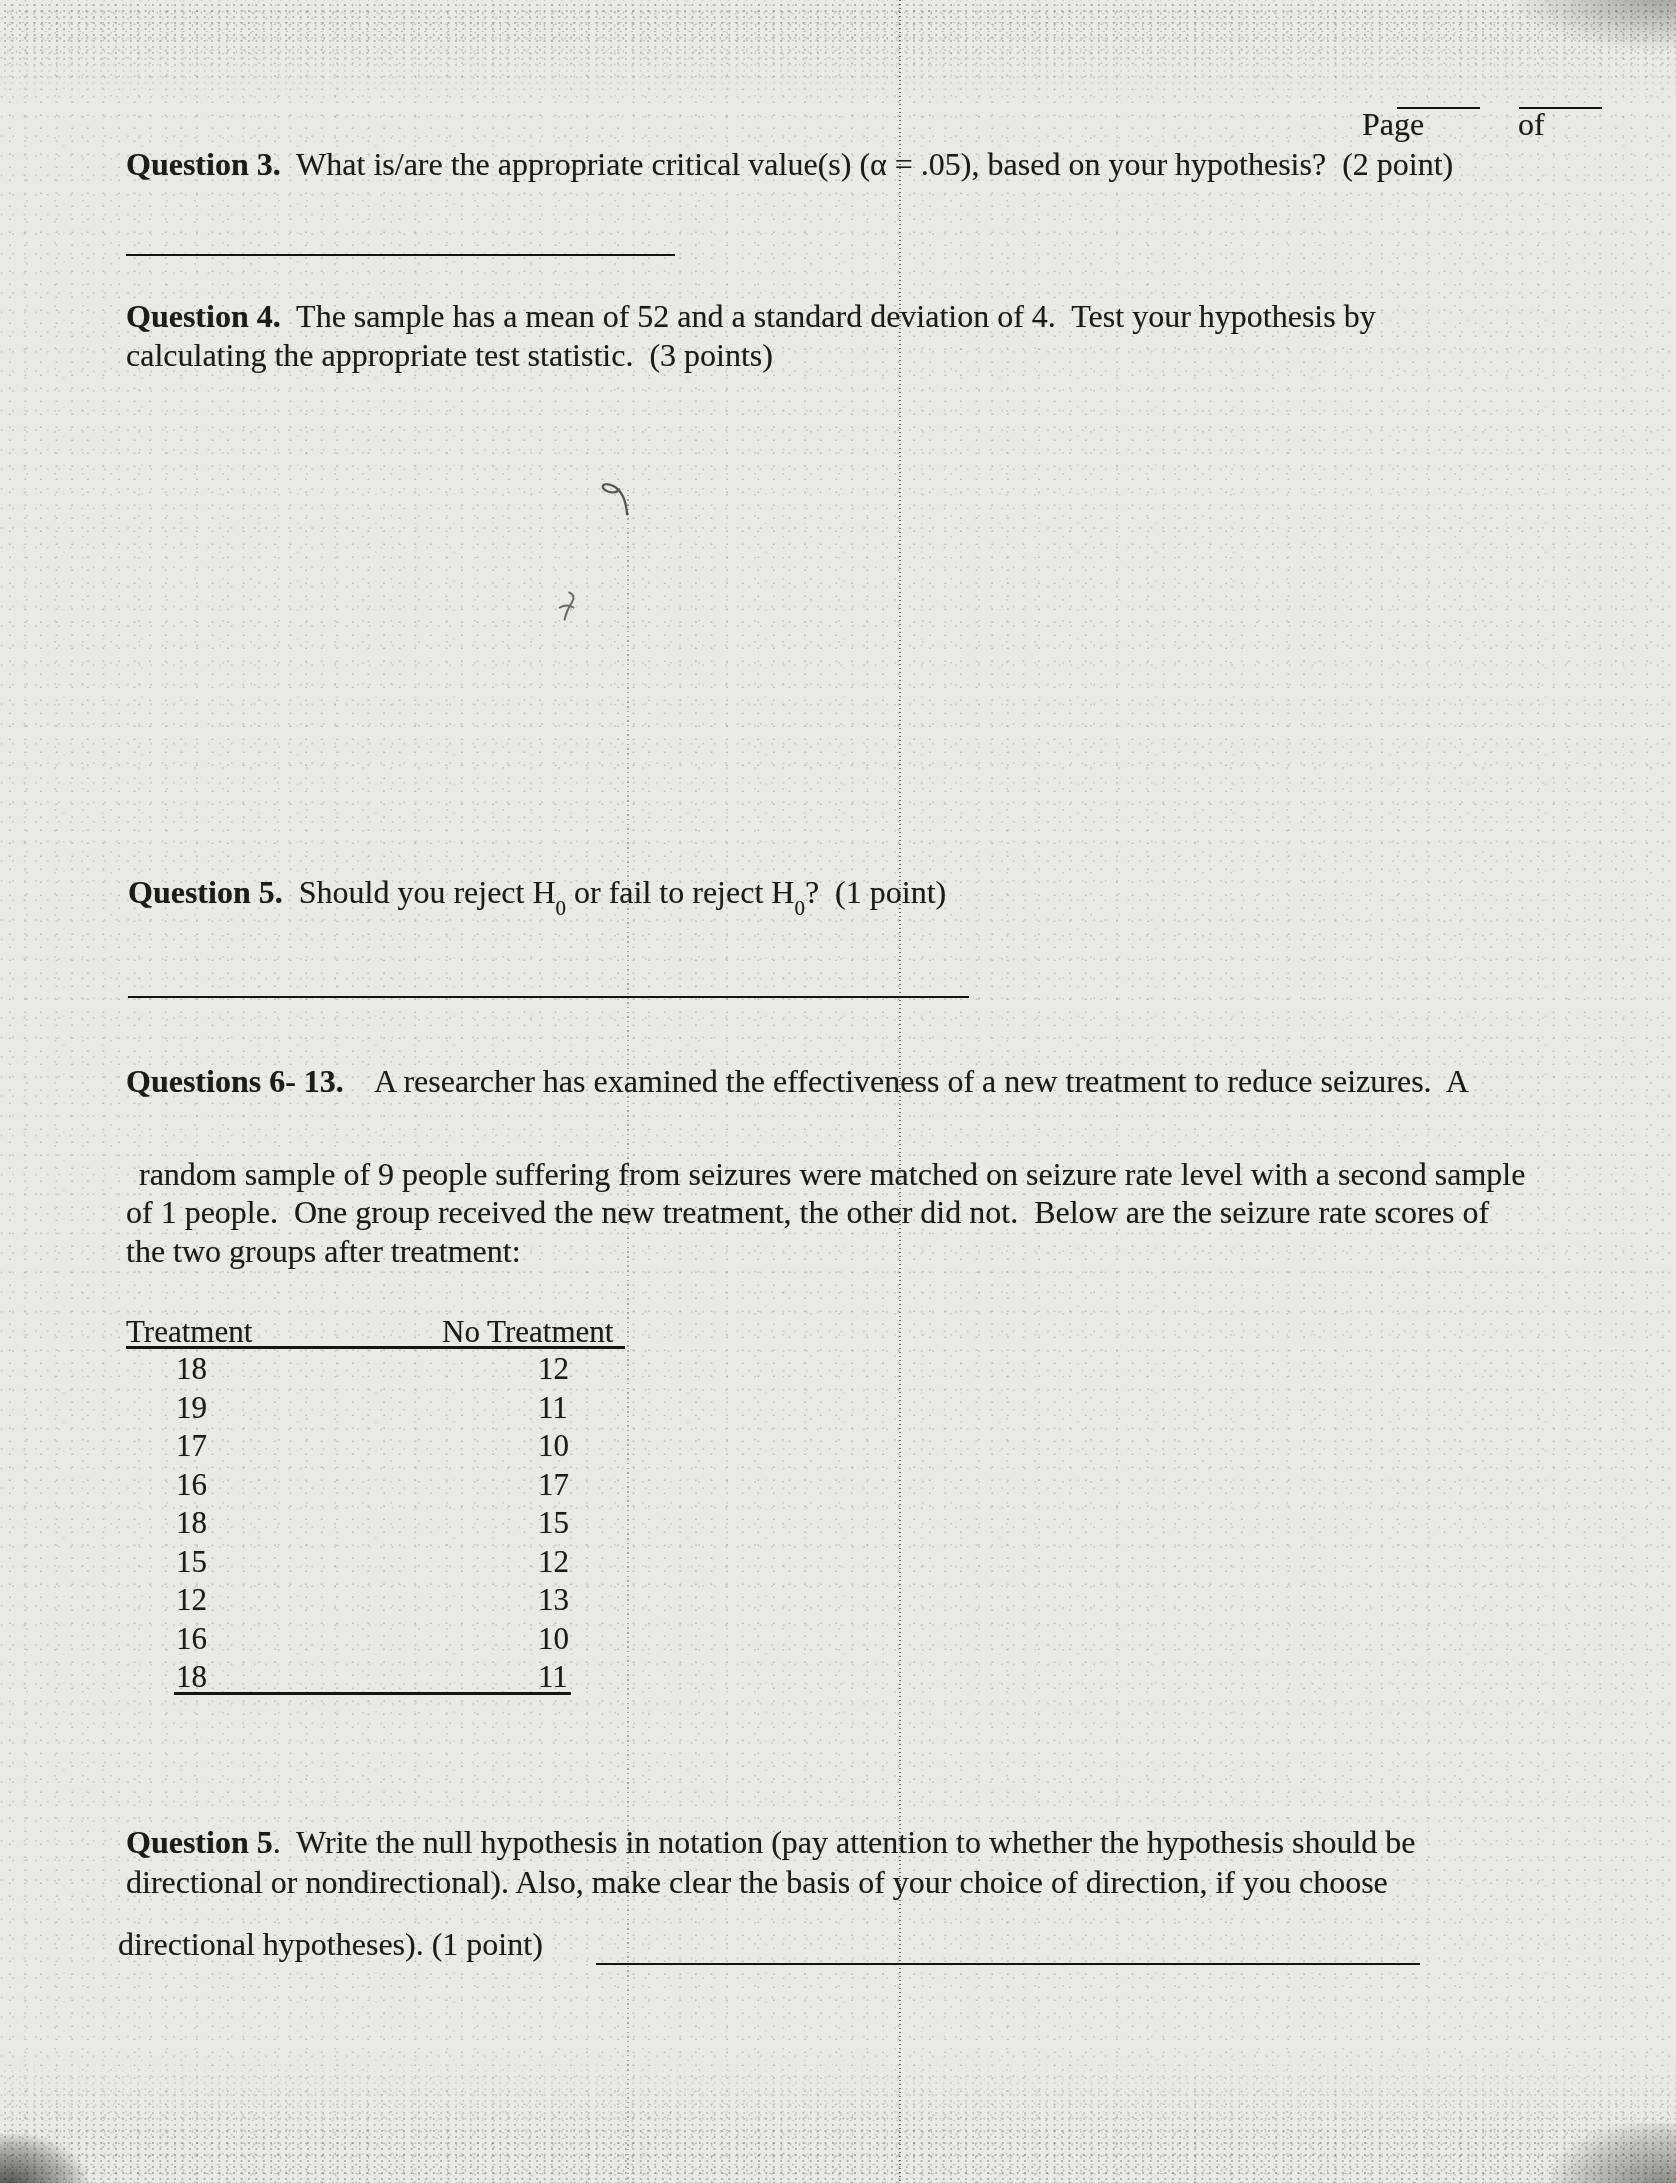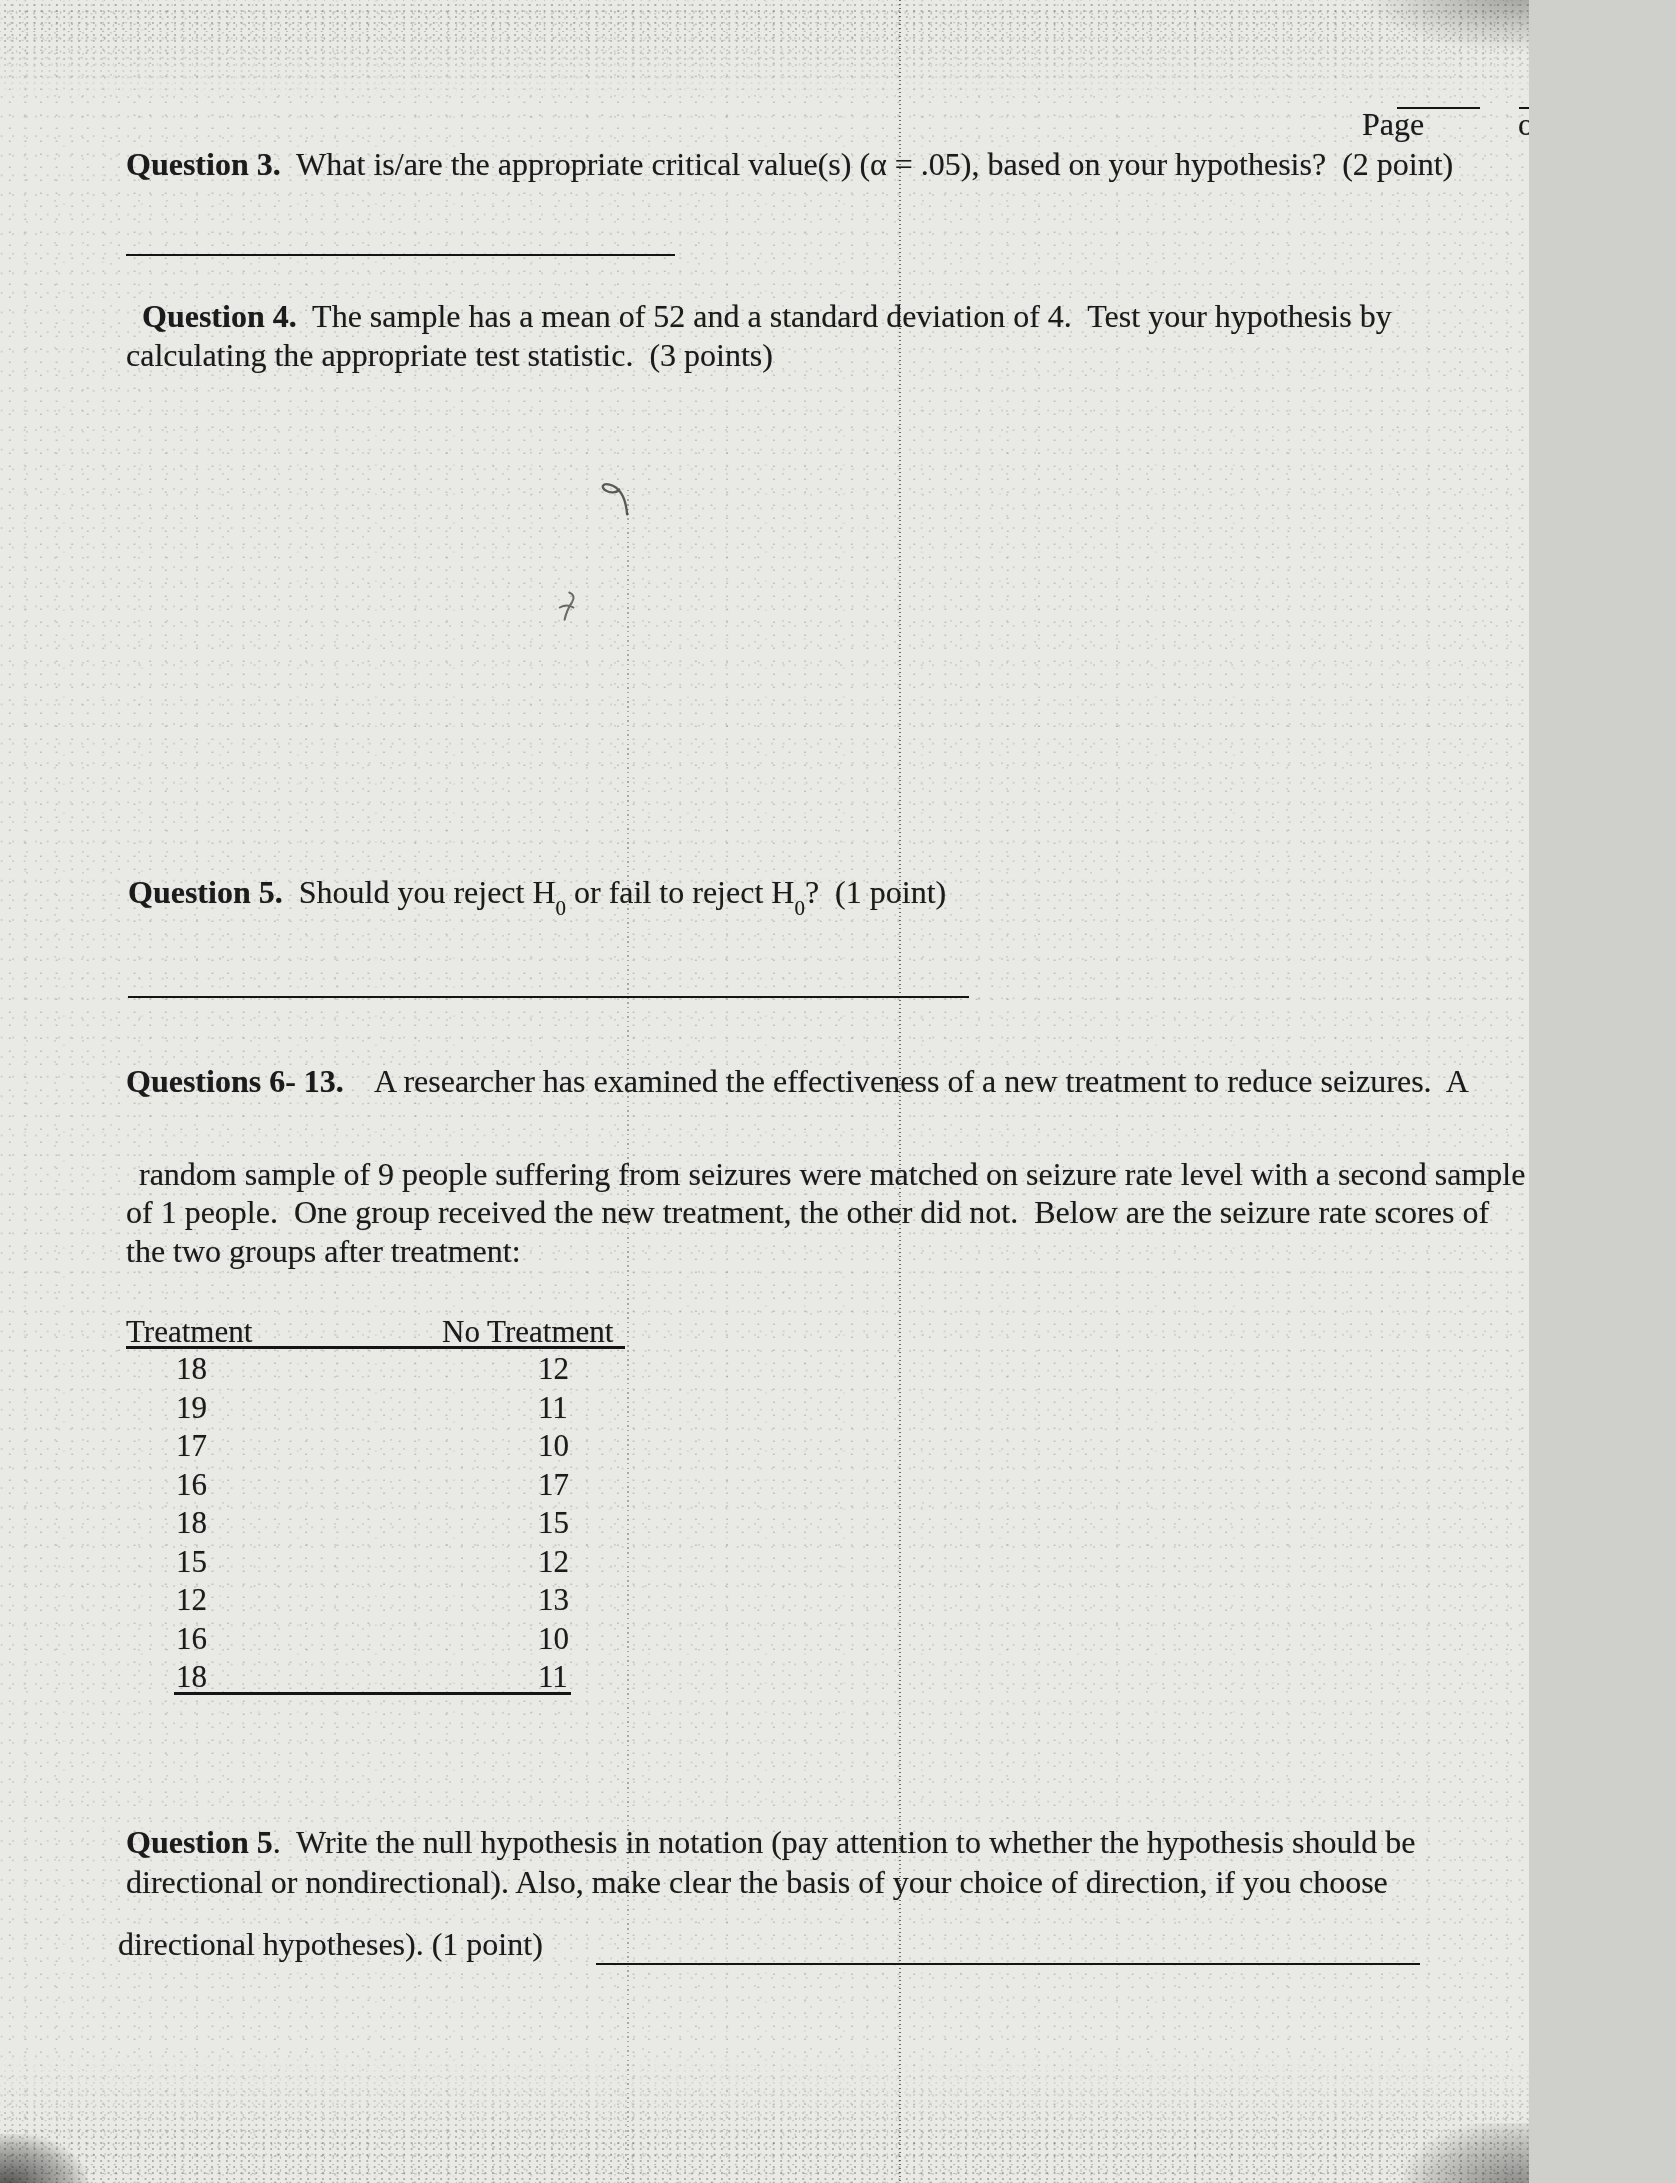--- a/index.html
+++ b/index.html
@@ -1,18 +1,18 @@
 <!DOCTYPE html>
 <html style="font-size:10.8px"><head>
 <meta charset="utf-8">
 <style>
   html,body{margin:0;padding:0;background:#cfcfcb;}
   .page{
     position:relative;
-    width:1529px;height:2183px;
+    width:1676px;height:2183px;
     background:#e9e9e5;
     overflow:hidden;
     font-family:"Liberation Serif","DejaVu Serif",serif;
     color:#1b1b1b;
   }
   
   .noise{
     position:absolute;inset:0;pointer-events:none;
     background-image:
       radial-gradient(rgba(25,25,25,.55) 0.7px, transparent 1px),
@@ -90,21 +90,21 @@
   </div>
   <div class="blank blank-thin" style="left:1397px;top:107px;width:83px;"></div>
   <div class="t" style="left:1486px;top:72px;">
     <span>of</span>
   </div>
   <div class="blank blank-thin" style="left:1519px;top:107px;width:83px;"></div>
 
   <div class="t" style="left:126px;top:147px;"><span class="b">Question 3.</span><span>  What is/are the appropriate critical value(s) (α = .05), based on your hypothesis?  (2 point)</span></div>
   <div class="blank" style="left:126px;top:254px;width:549px;"></div>
 
-  <div class="t" style="left:126px;top:299px;margin-left:16px;"><span class="b">Question 4.</span><span>  The sample has a mean of 52 and a standard deviation of 4.  Test your hypothesis by</span></div>
+  <div class="t" style="left:126px;top:299px;"><span class="b">Question 4.</span><span>  The sample has a mean of 52 and a standard deviation of 4.  Test your hypothesis by</span></div>
   <div class="t" style="left:126px;top:338px;"><span>calculating the appropriate test statistic.  (3 points)</span></div>
 
   <div class="t" style="left:128px;top:875px;"><span class="b">Question 5.</span><span>  Should you reject H</span><span class="sub">0</span><span> or fail to reject H</span><span class="sub">0</span><span>?  (1 point)</span></div>
   <div class="blank" style="left:128px;top:996px;width:841px;"></div>
 
   <div class="t" style="left:126px;top:1064px;"><span class="b">Questions 6- 13.</span><span>    A researcher has examined the effectiveness of a new treatment to reduce seizures.  A</span></div>
   <div class="t" style="left:139px;top:1157px;"><span>random sample of 9 people suffering from seizures were matched on seizure rate level with a second sample</span></div>
   <div class="t" style="left:126px;top:1195px;"><span>of 1 people.  One group received the new treatment, the other did not.  Below are the seizure rate scores of</span></div>
   <div class="t" style="left:126px;top:1234px;"><span>the two groups after treatment:</span></div>
 

